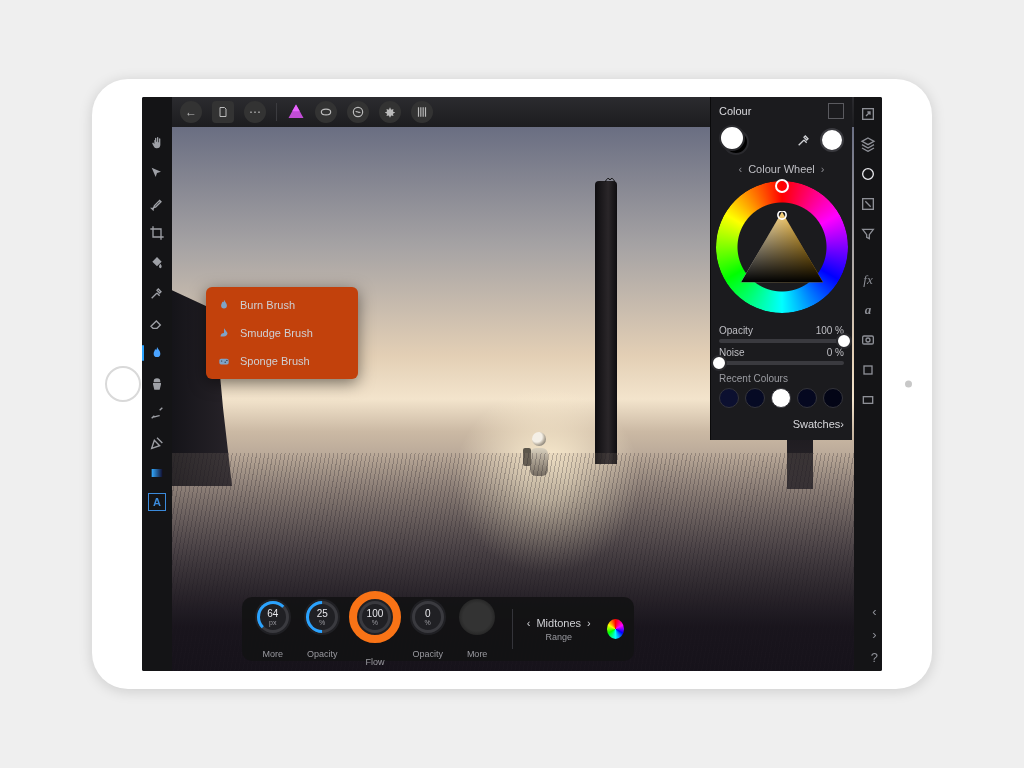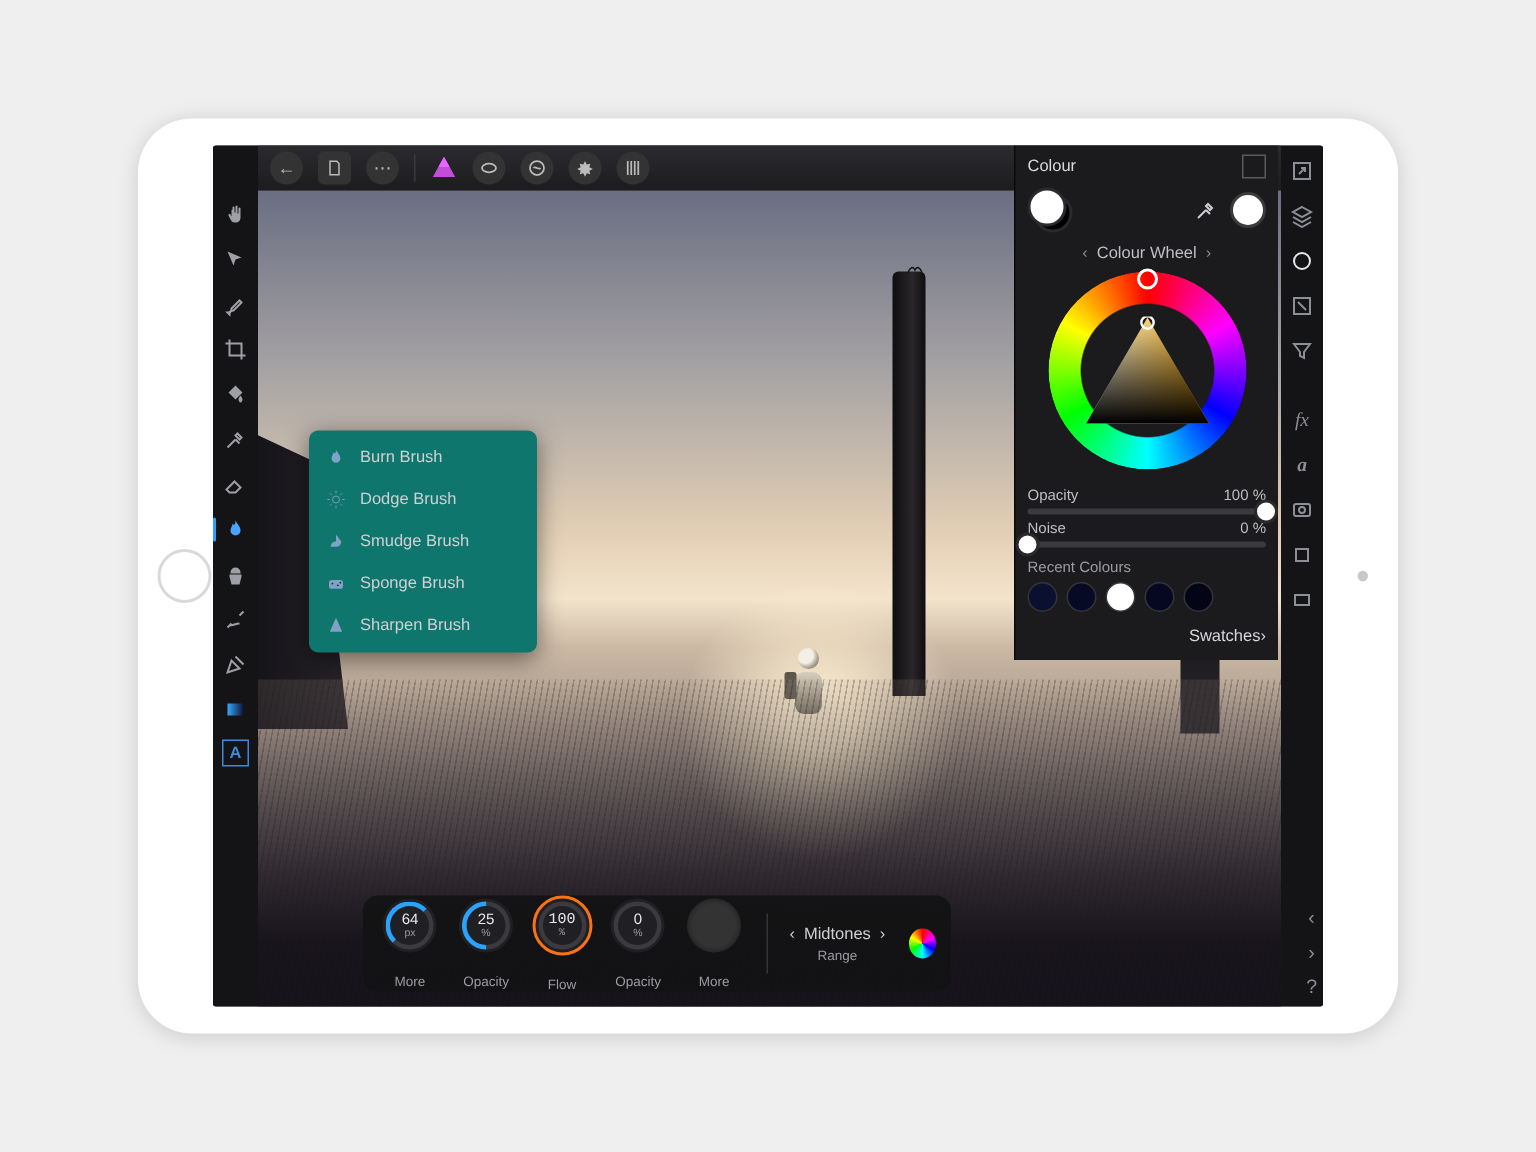--- a/index.html
+++ b/index.html
@@ -37,30 +37,30 @@
   .astronaut .helm{width:14px;height:14px;border-radius:50%;background:radial-gradient(circle at 35% 35%,#f4efe6 0 40%,#b9b0a1 60%,#4a4640 100%);margin:0 auto;}
   .astronaut .body{width:18px;height:28px;border-radius:6px;background:linear-gradient(#d8cfbd,#7b7366);margin:2px auto 0;}
   .astronaut .pack{position:absolute;left:-4px;top:16px;width:8px;height:18px;background:#5c564b;border-radius:2px;}
   .fig2{position:absolute;right:6%;top:50%;width:26px;height:90px;background:linear-gradient(#171518,#2a262c);border-radius:6px 6px 0 0;}
   .grass{position:absolute;left:0;right:0;bottom:0;height:40%;
     background:repeating-linear-gradient(100deg, rgba(40,32,40,.0) 0 3px, rgba(30,25,33,.25) 3px 4px),
                linear-gradient(180deg, rgba(190,170,150,.15), rgba(20,16,24,.9) 80%);
   }
 
   
-  .flyout{position:absolute;left:34px;top:190px;width:152px;background:#0f766e;border-radius:6px;box-shadow:0 4px 16px rgba(0,0,0,.5);padding:4px 0;}
+  .flyout{position:absolute;left:34px;top:190px;width:152px;background:#c2410c;border-radius:6px;box-shadow:0 4px 16px rgba(0,0,0,.5);padding:4px 0;}
   .flyout-item{display:flex;align-items:center;gap:8px;padding:6px 10px;color:#cfd0d4;font-size:11px;}
   .flyout-item .fi-ico{width:16px;height:16px;display:flex;align-items:center;justify-content:center;color:#7fa3c7;}
 
   
   .right-studio{width:28px;background:#141416;display:flex;flex-direction:column;align-items:center;gap:12px;padding-top:8px;}
   .right-studio .sicon{width:18px;height:18px;color:#8d8f96;display:flex;align-items:center;justify-content:center;font-size:13px;}
 
   
-  .colour-panel{position:absolute;right:30px;top:0;width:176px;background:#1b1b1e;border-left:1px solid #0a0a0b;display:flex;flex-direction:column;padding:6px 8px 10px;box-sizing:border-box;}
+  .colour-panel{position:absolute;right:30px;top:0;width:142px;background:#1b1b1e;border-left:1px solid #0a0a0b;display:flex;flex-direction:column;padding:6px 8px 10px;box-sizing:border-box;}
   .cp-head{display:flex;align-items:center;justify-content:space-between;font-size:11px;color:#d9d9dd;margin-bottom:6px;}
   .cp-head .expand{width:14px;height:14px;border:1px solid #5a5a5f;}
   .swaprow{display:flex;align-items:center;justify-content:space-between;margin-bottom:8px;}
   .dual-sw{width:30px;height:30px;position:relative;}
   .dual-sw .a,.dual-sw .b{position:absolute;width:22px;height:22px;border-radius:50%;border:2px solid #2a2a2e;}
   .dual-sw .a{left:0;top:0;background:#fff;}
   .dual-sw .b{right:0;bottom:0;background:#000;}
   .picker-cur{display:flex;align-items:center;gap:8px;}
   .eyedrop{width:16px;height:16px;color:#cfd0d4;}
   .curcol{width:20px;height:20px;border-radius:50%;background:#fff;border:2px solid #3a3a3f;}
@@ -238,54 +238,37 @@
             <div class="flyout-item">
               <span class="fi-ico">
                   <svg viewBox="0 0 24 24" fill="currentColor" width="14" height="14">
                     <path d="M12 3c2 4 5 6 5 10a5 5 0 11-10 0c0-3 2-4 2-7 1 2 3 2 3-3z"></path>
                   </svg>
                 </span>
               <span>Burn Brush</span>
             </div>
             <div class="flyout-item">
               <span class="fi-ico">
-                  <svg viewBox="0 0 24 24" stroke="currentColor" fill="none" width="14" height="14">
-                    <circle cx="12" cy="12" r="4"></circle>
-                    <path d="M12 2v3M12 19v3M2 12h3M19 12h3M5 5l2 2M17 17l2 2M5 19l2-2M17 7l2-2"></path>
-                  </svg>
-                </span>
-              <span>Dodge Brush</span>
-            </div>
-            <div class="flyout-item">
-              <span class="fi-ico">
                   <svg viewBox="0 0 24 24" fill="currentColor" width="14" height="14">
                     <path d="M6 18c0-4 3-6 6-6V4l6 8c0 4-3 6-6 6s-6-0-6 0z"></path>
                   </svg>
                 </span>
               <span>Smudge Brush</span>
             </div>
             <div class="flyout-item">
               <span class="fi-ico">
                   <svg viewBox="0 0 24 24" fill="currentColor" width="14" height="14">
                     <rect x="4" y="8" width="16" height="10" rx="3"></rect>
                     <circle cx="8" cy="12" r="1" fill="#1f1f22"></circle>
                     <circle cx="14" cy="14" r="1" fill="#1f1f22"></circle>
                     <circle cx="17" cy="11" r="1" fill="#1f1f22"></circle>
                   </svg>
                 </span>
               <span>Sponge Brush</span>
             </div>
-            <div class="flyout-item">
-              <span class="fi-ico">
-                  <svg viewBox="0 0 24 24" fill="currentColor" width="14" height="14">
-                    <path d="M12 3l7 16H5z"></path>
-                  </svg>
-                </span>
-              <span>Sharpen Brush</span>
-            </div>
           </div>
 
           <div class="ctxbar">
             <div class="dial">
               <div class="ring">
                   <div class="arc" style="transform:rotate(-90deg);"></div>
                 <div class="val">
                     <span>64</span>
                     <small>px</small>
                   </div>
@@ -296,21 +279,21 @@
               <div class="ring">
                   <div class="arc" style="transform:rotate(-135deg);"></div>
                 <div class="val">
                     <span>25</span>
                     <small>%</small>
                   </div>
                 </div>
               <div class="dlabel">Opacity</div>
             </div>
             <div class="dial">
-              <div class="ring" style="border:2px solid #f97316;font-family:Liberation Mono, monospace;">
+              <div class="ring" style="border:8px solid #f97316;">
                 <div class="val">
                     <span>100</span>
                     <small>%</small>
                   </div>
                 </div>
               <div class="dlabel">Flow</div>
             </div>
             <div class="dial">
               <div class="ring">
                 <div class="val">

